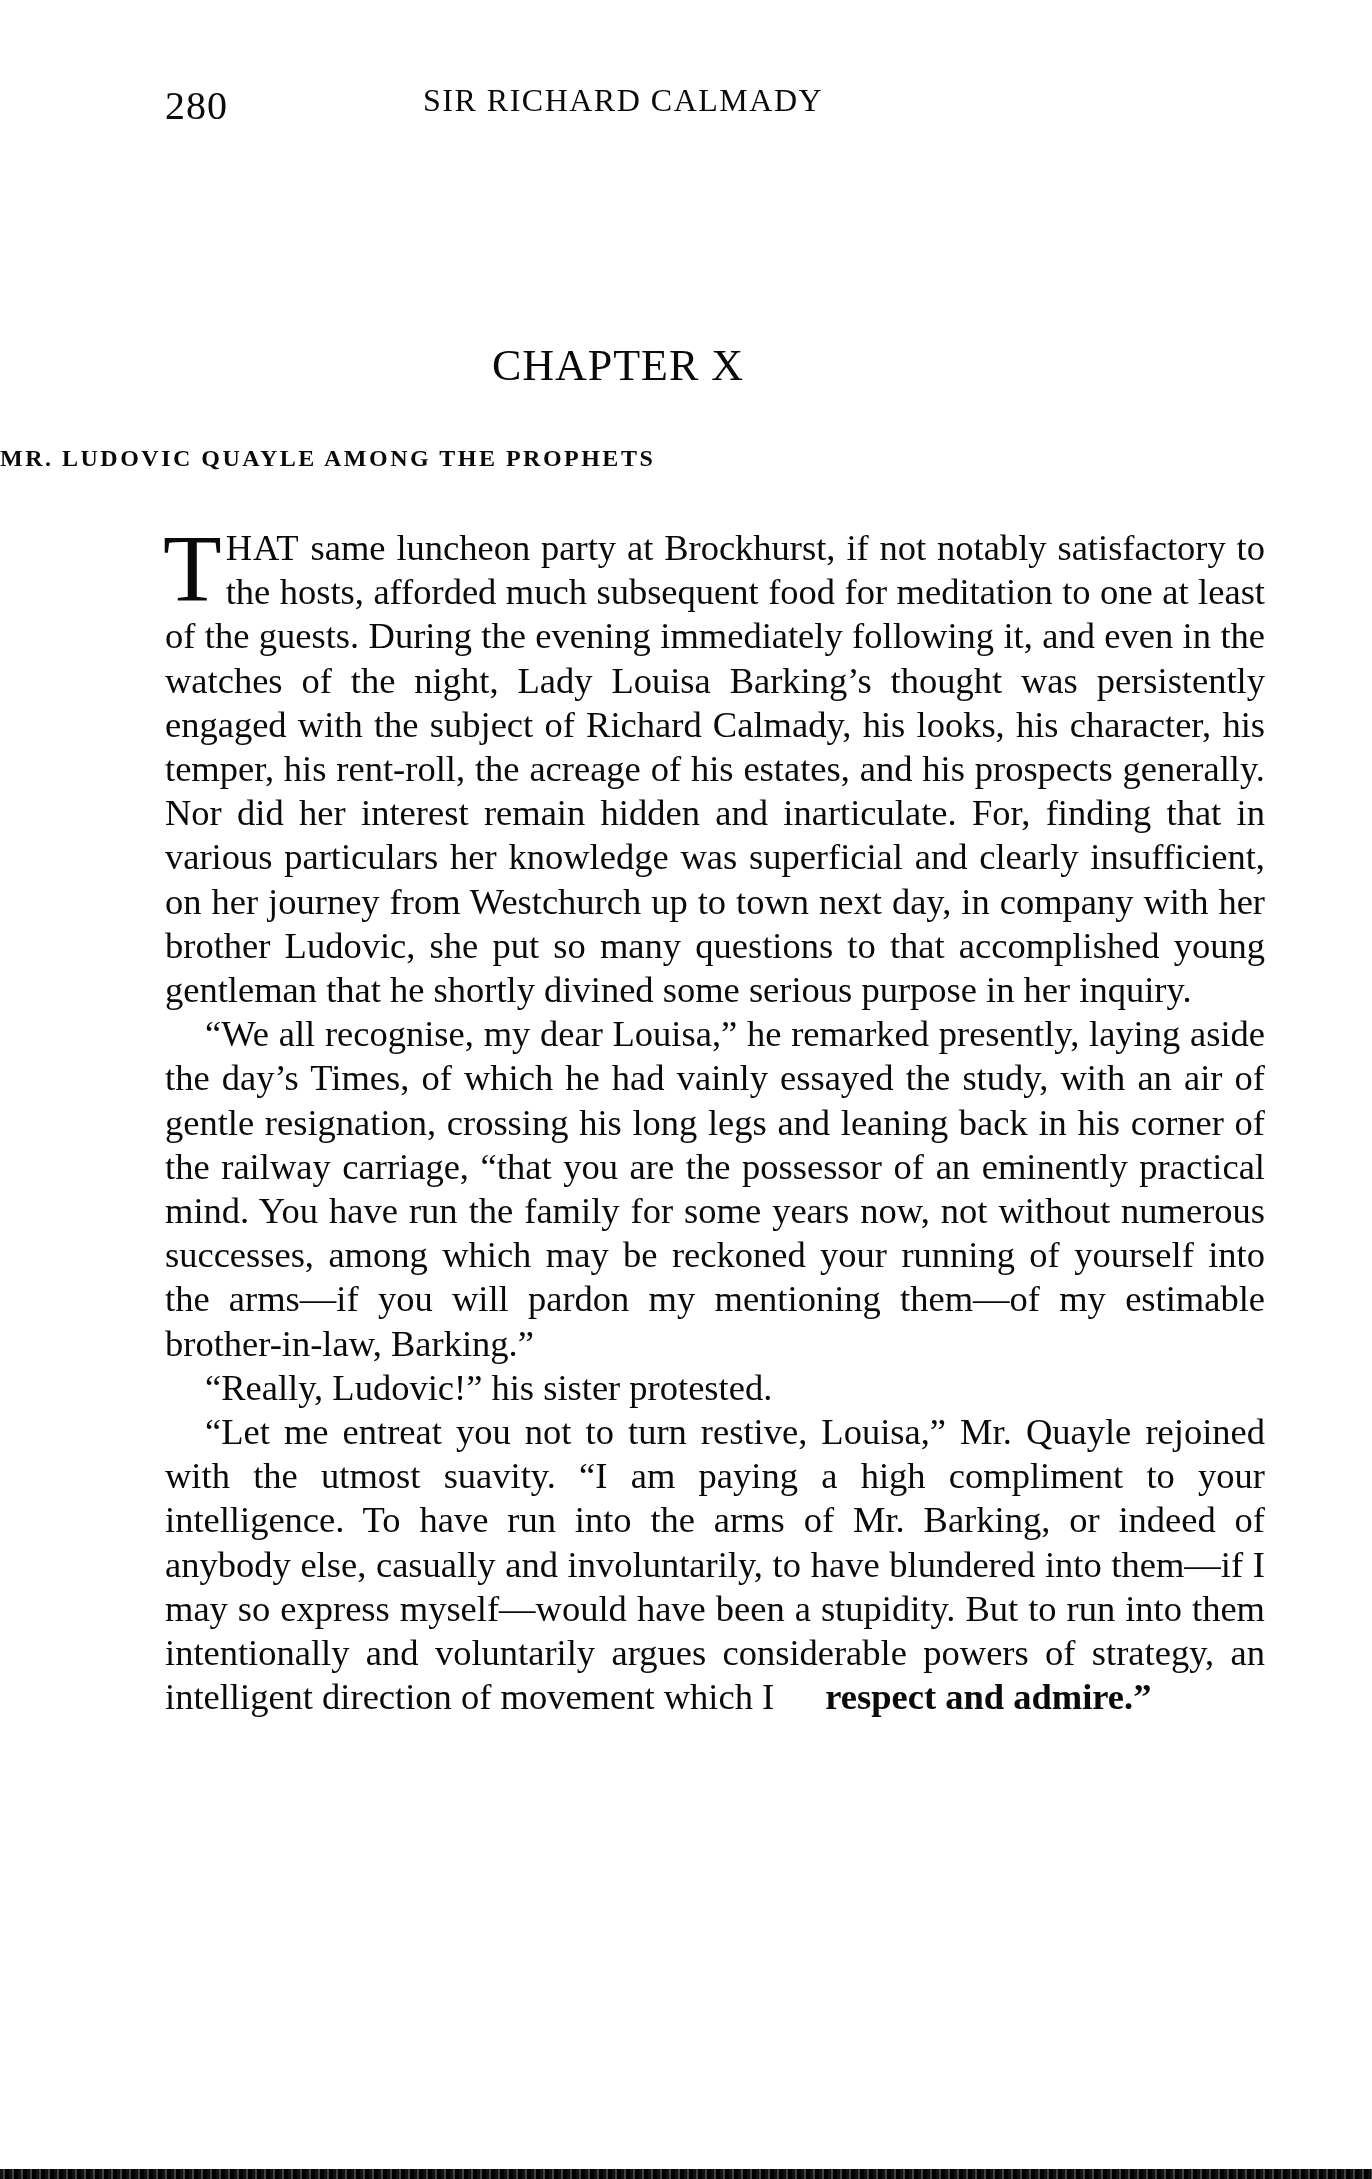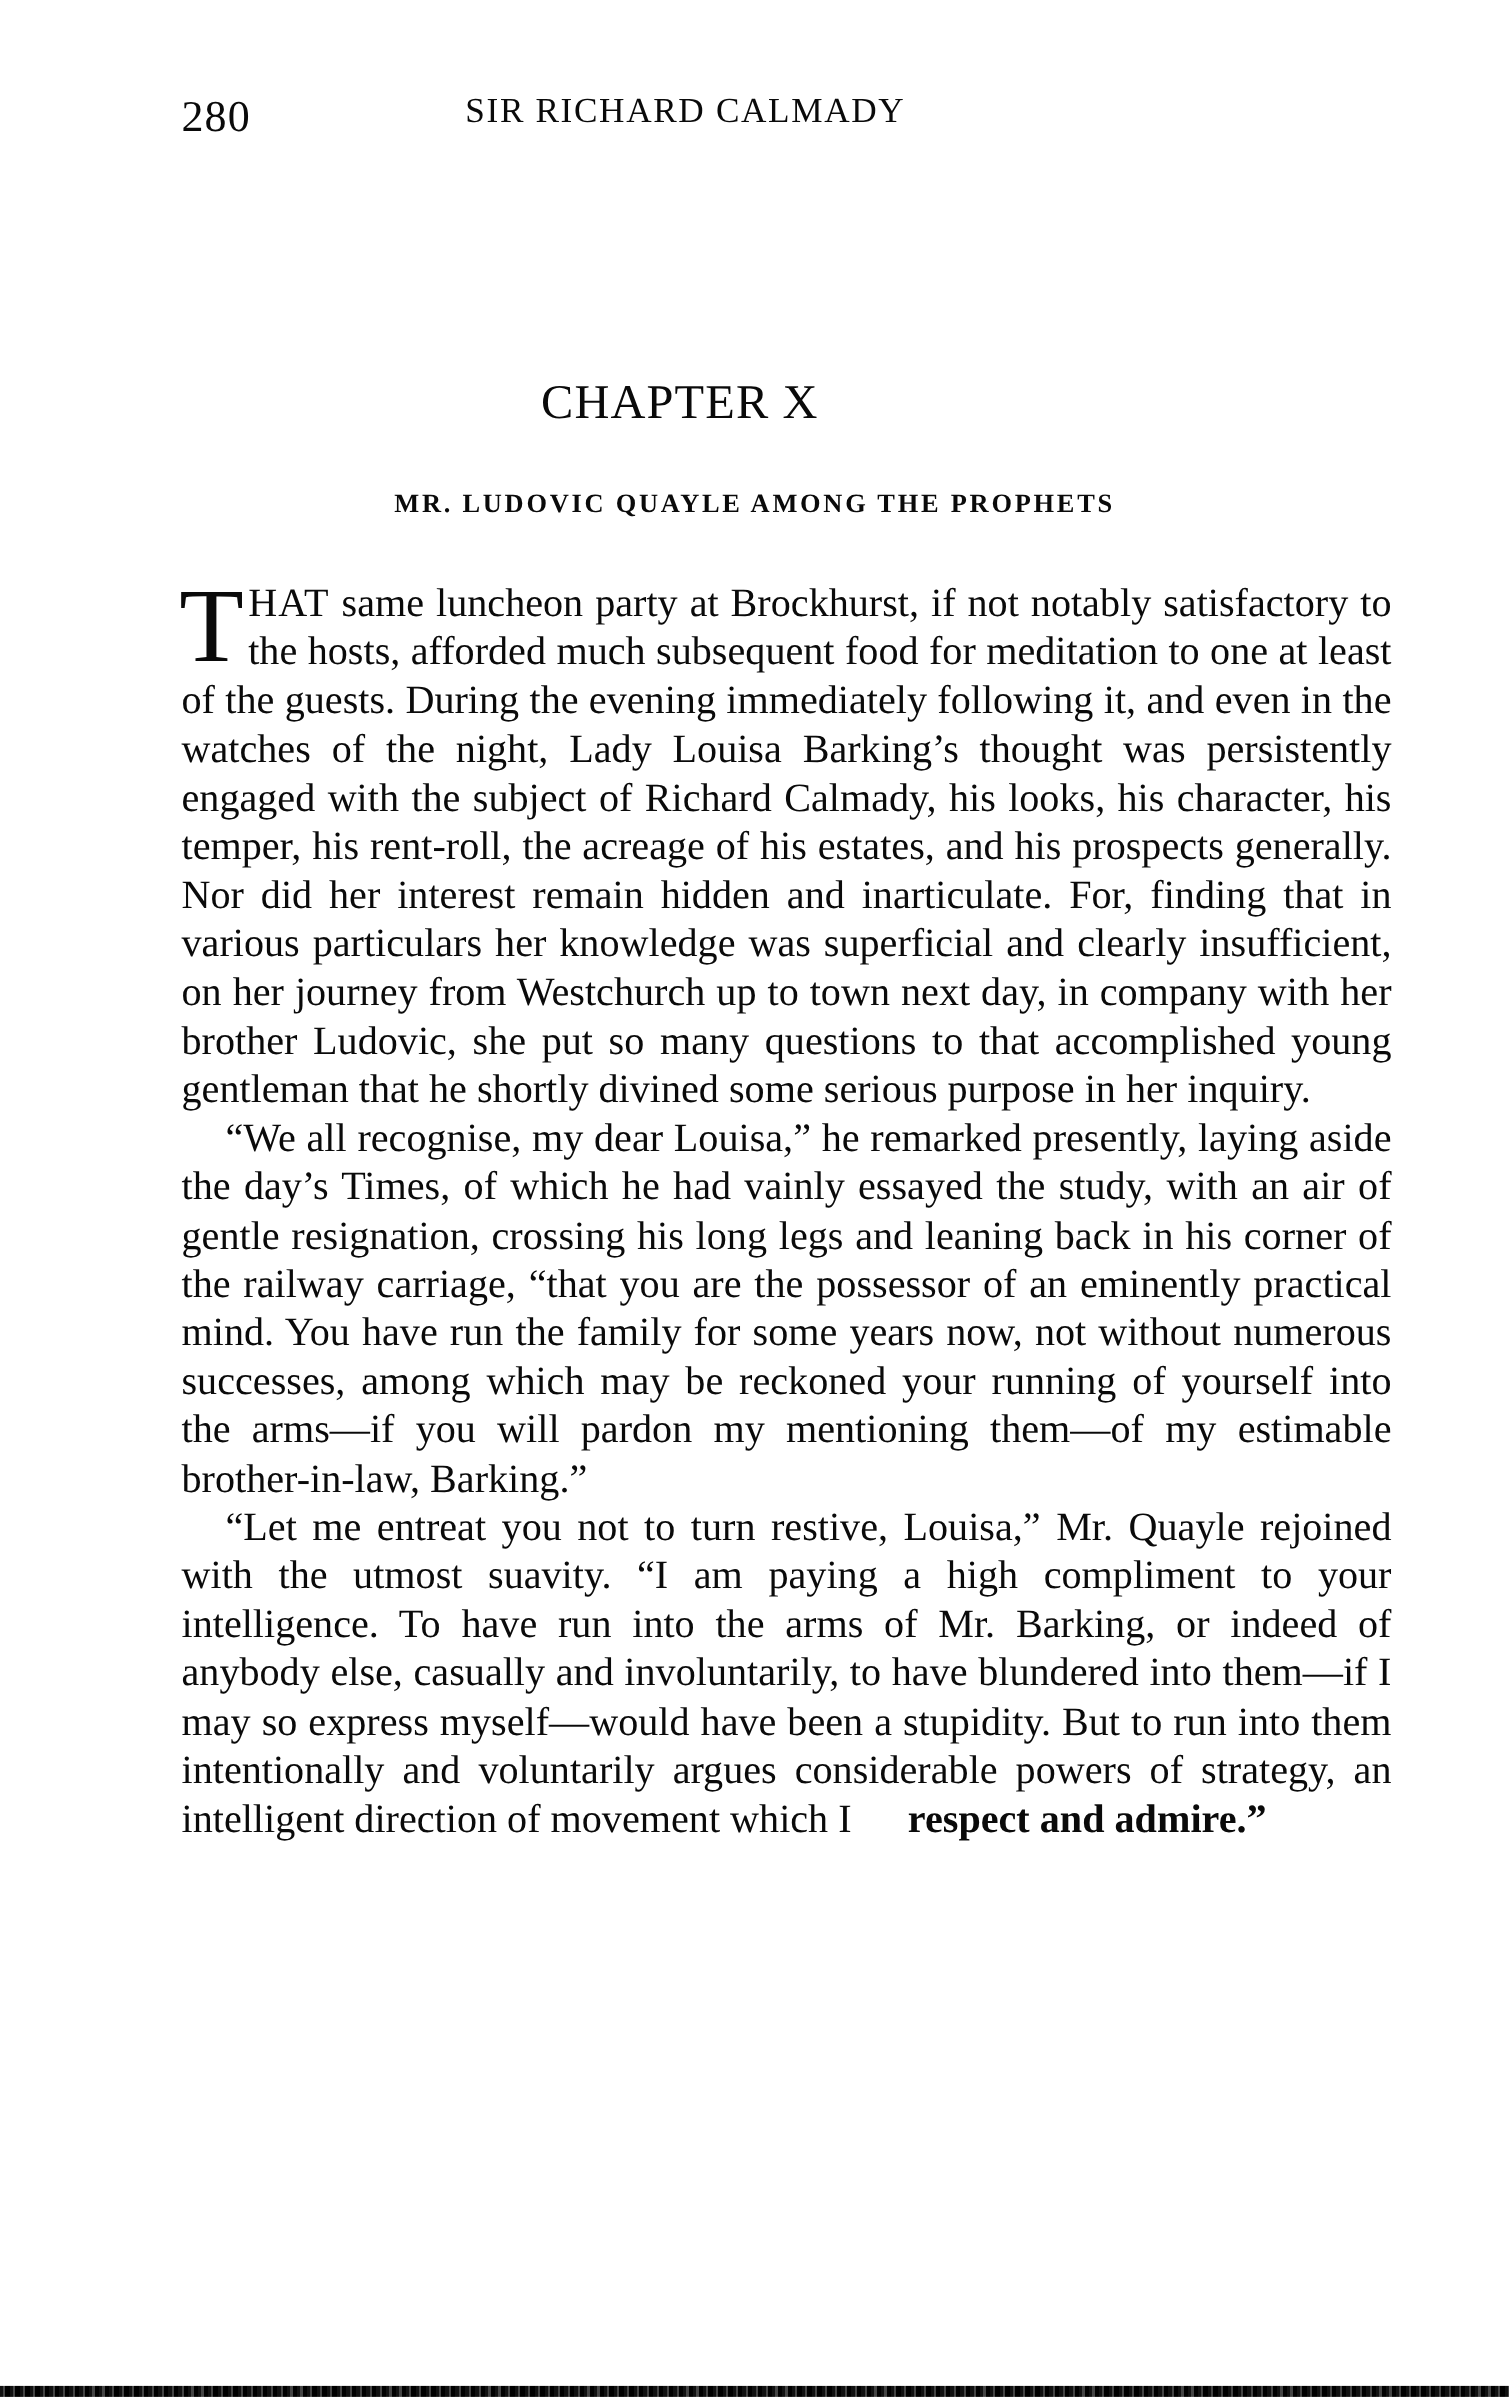--- a/index.html
+++ b/index.html
@@ -44,21 +44,21 @@
       width: 1236px;
       text-align: center;
       font-size: 44px;
       letter-spacing: 1px;
     }
     .chapter-title {
       position: absolute;
       top: 445px;
       left: 0;
       width: 1372px;
-      text-align: center;
+      text-align: left;
       font-size: 24px;
       font-weight: bold;
       letter-spacing: 2.5px;
     }
     .body-text {
       position: absolute;
       top: 526px;
       left: 165px;
       width: 1100px;
       font-size: 36.5px;
@@ -103,16 +103,17 @@
   <span class="page-number">280</span>
   <span class="running-title">SIR RICHARD CALMADY</span>
 </div>
 
 <div class="chapter-number">CHAPTER X</div>
 <div class="chapter-title">MR. LUDOVIC QUAYLE AMONG THE PROPHETS</div>
 
 <div class="body-text">
   <p class="first-para"><span class="drop-cap">T</span><span class="lead-caps">HAT</span><span> same luncheon party at Brockhurst, if not notably satisfactory to the hosts, afforded much subsequent food for meditation to one at least of the guests.  During the evening immediately following it, and even in the watches of the night, Lady Louisa Barking’s thought was persistently engaged with the subject of Richard Calmady, his looks, his character, his temper, his rent-roll, the acreage of his estates, and his prospects generally.  Nor did her interest remain hidden and inarticulate.  For, finding that in various particulars her knowledge was superficial and clearly insufficient, on her journey from Westchurch up to town next day, in company with her brother Ludovic, she put so many questions to that accomplished young gentleman that he shortly divined some serious purpose in her inquiry.</span></p>
   <p class="indent">“We all recognise, my dear Louisa,” he remarked presently, laying aside the day’s Times, of which he had vainly essayed the study, with an air of gentle resignation, crossing his long legs and leaning back in his corner of the railway carriage, “that you are the possessor of an eminently practical mind.  You have run the family for some years now, not without numerous successes, among which may be reckoned your running of yourself into the arms—if you will pardon my mentioning them—of my estimable brother-in-law, Barking.”</p>
+  <p class="indent">“Really, Ludovic!” his sister protested.</p>
   <p class="indent"><span>“Let me entreat you not to turn restive, Louisa,” Mr. Quayle rejoined with the utmost suavity.  “I am paying a high compliment to your intelligence.  To have run into the arms of Mr. Barking, or indeed of anybody else, casually and involuntarily, to have blundered into them—if I may so express myself—would have been a stupidity.  But to run into them intentionally and voluntarily argues considerable powers of strategy, an intelligent direction of movement which I </span><span class="last-line-bold">respect and admire.”</span></p>
 </div>
 
 <div class="bottom-edge"></div>
 
 </body></html>

